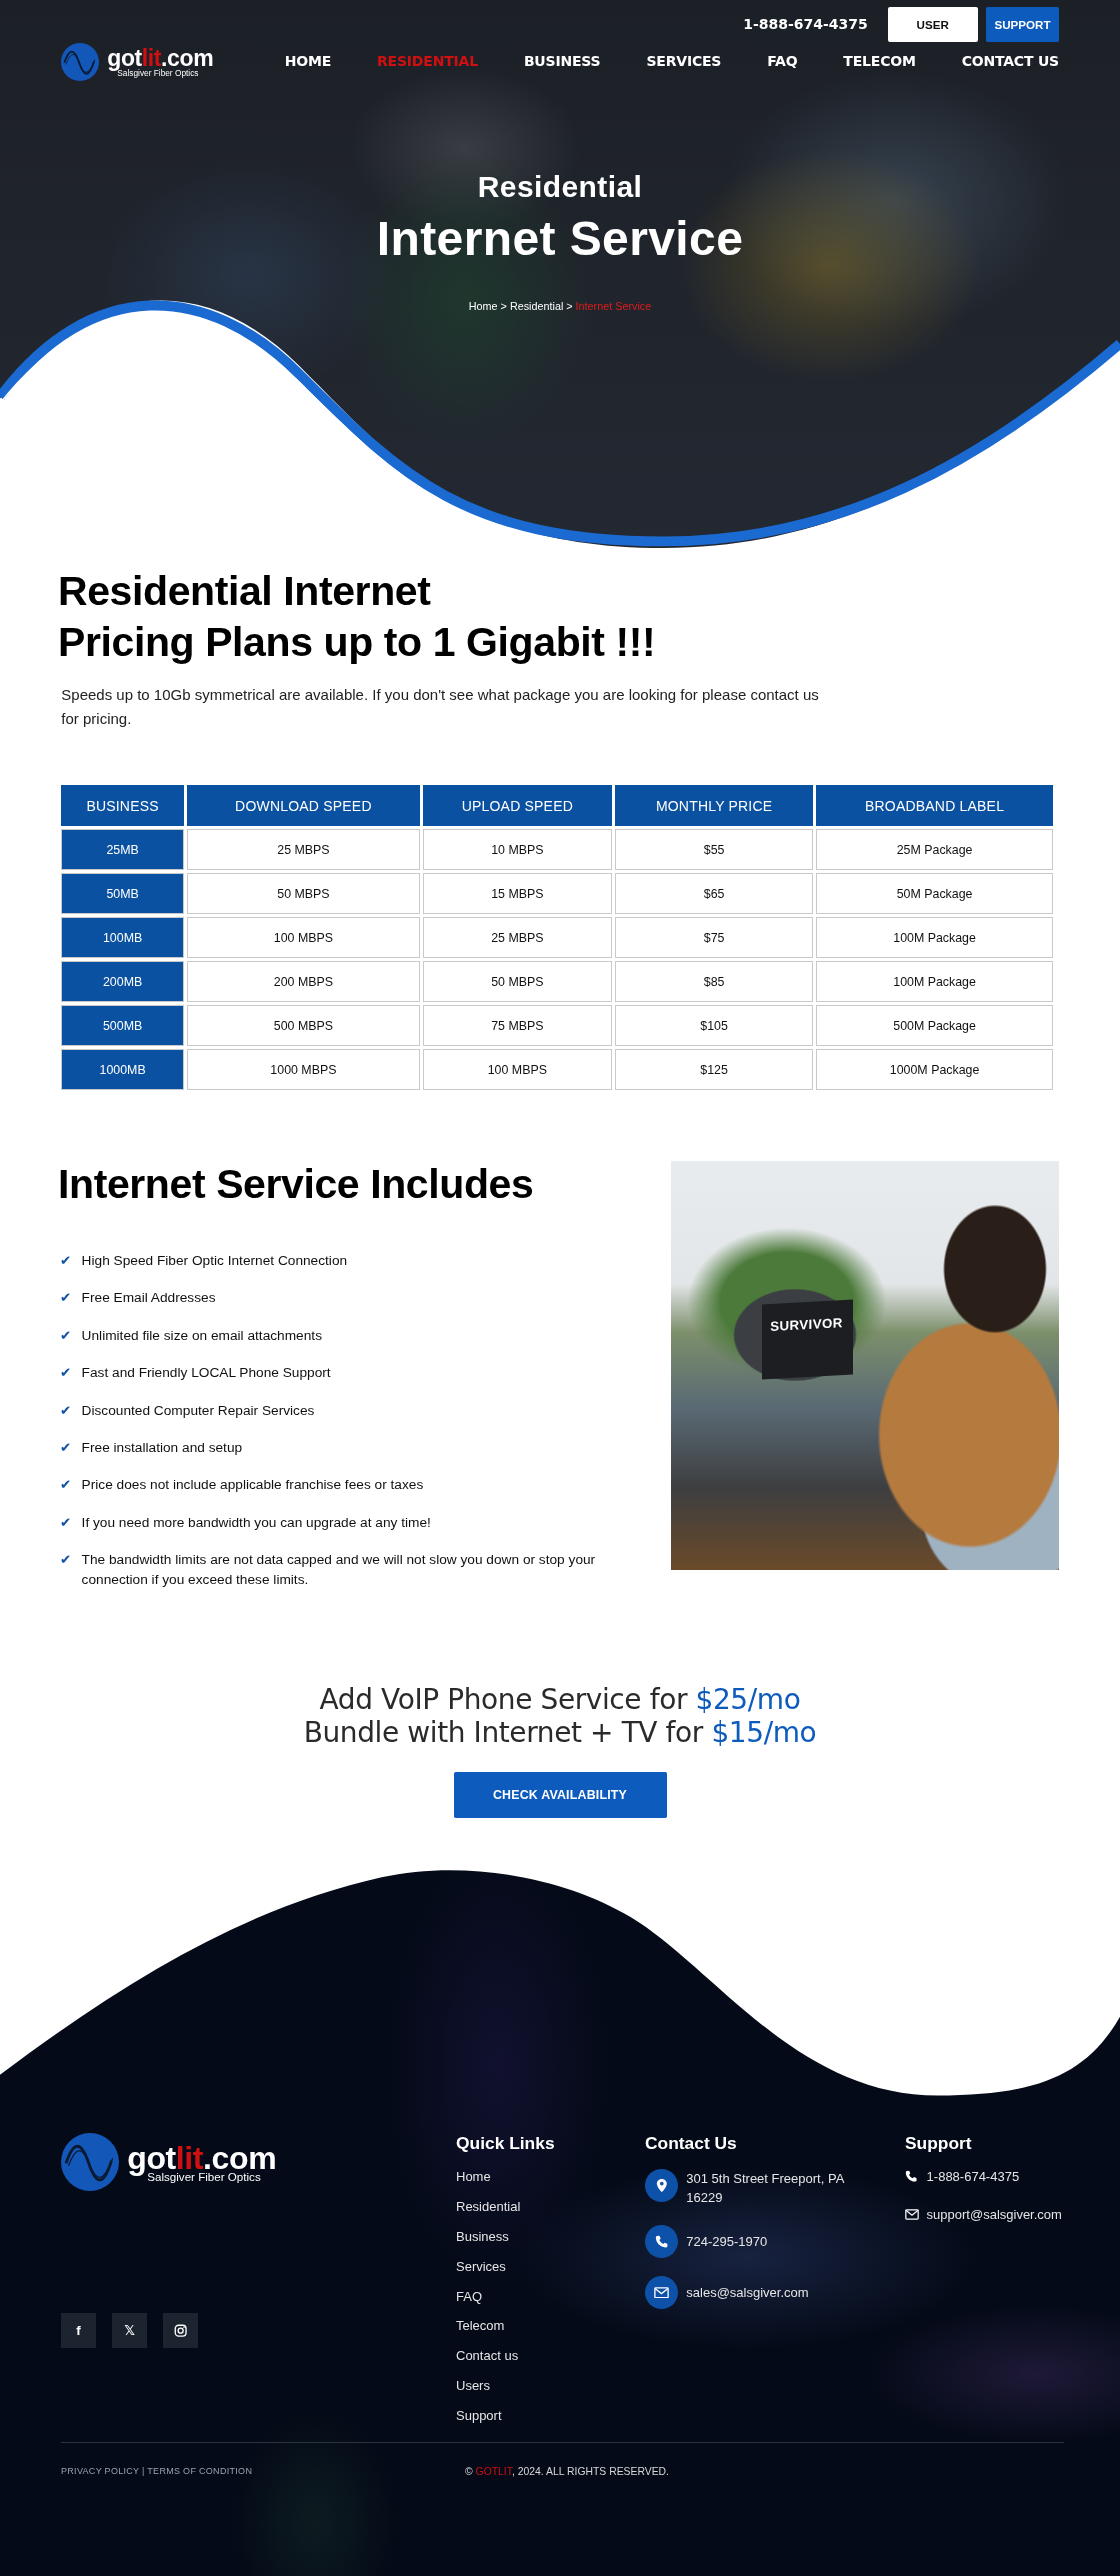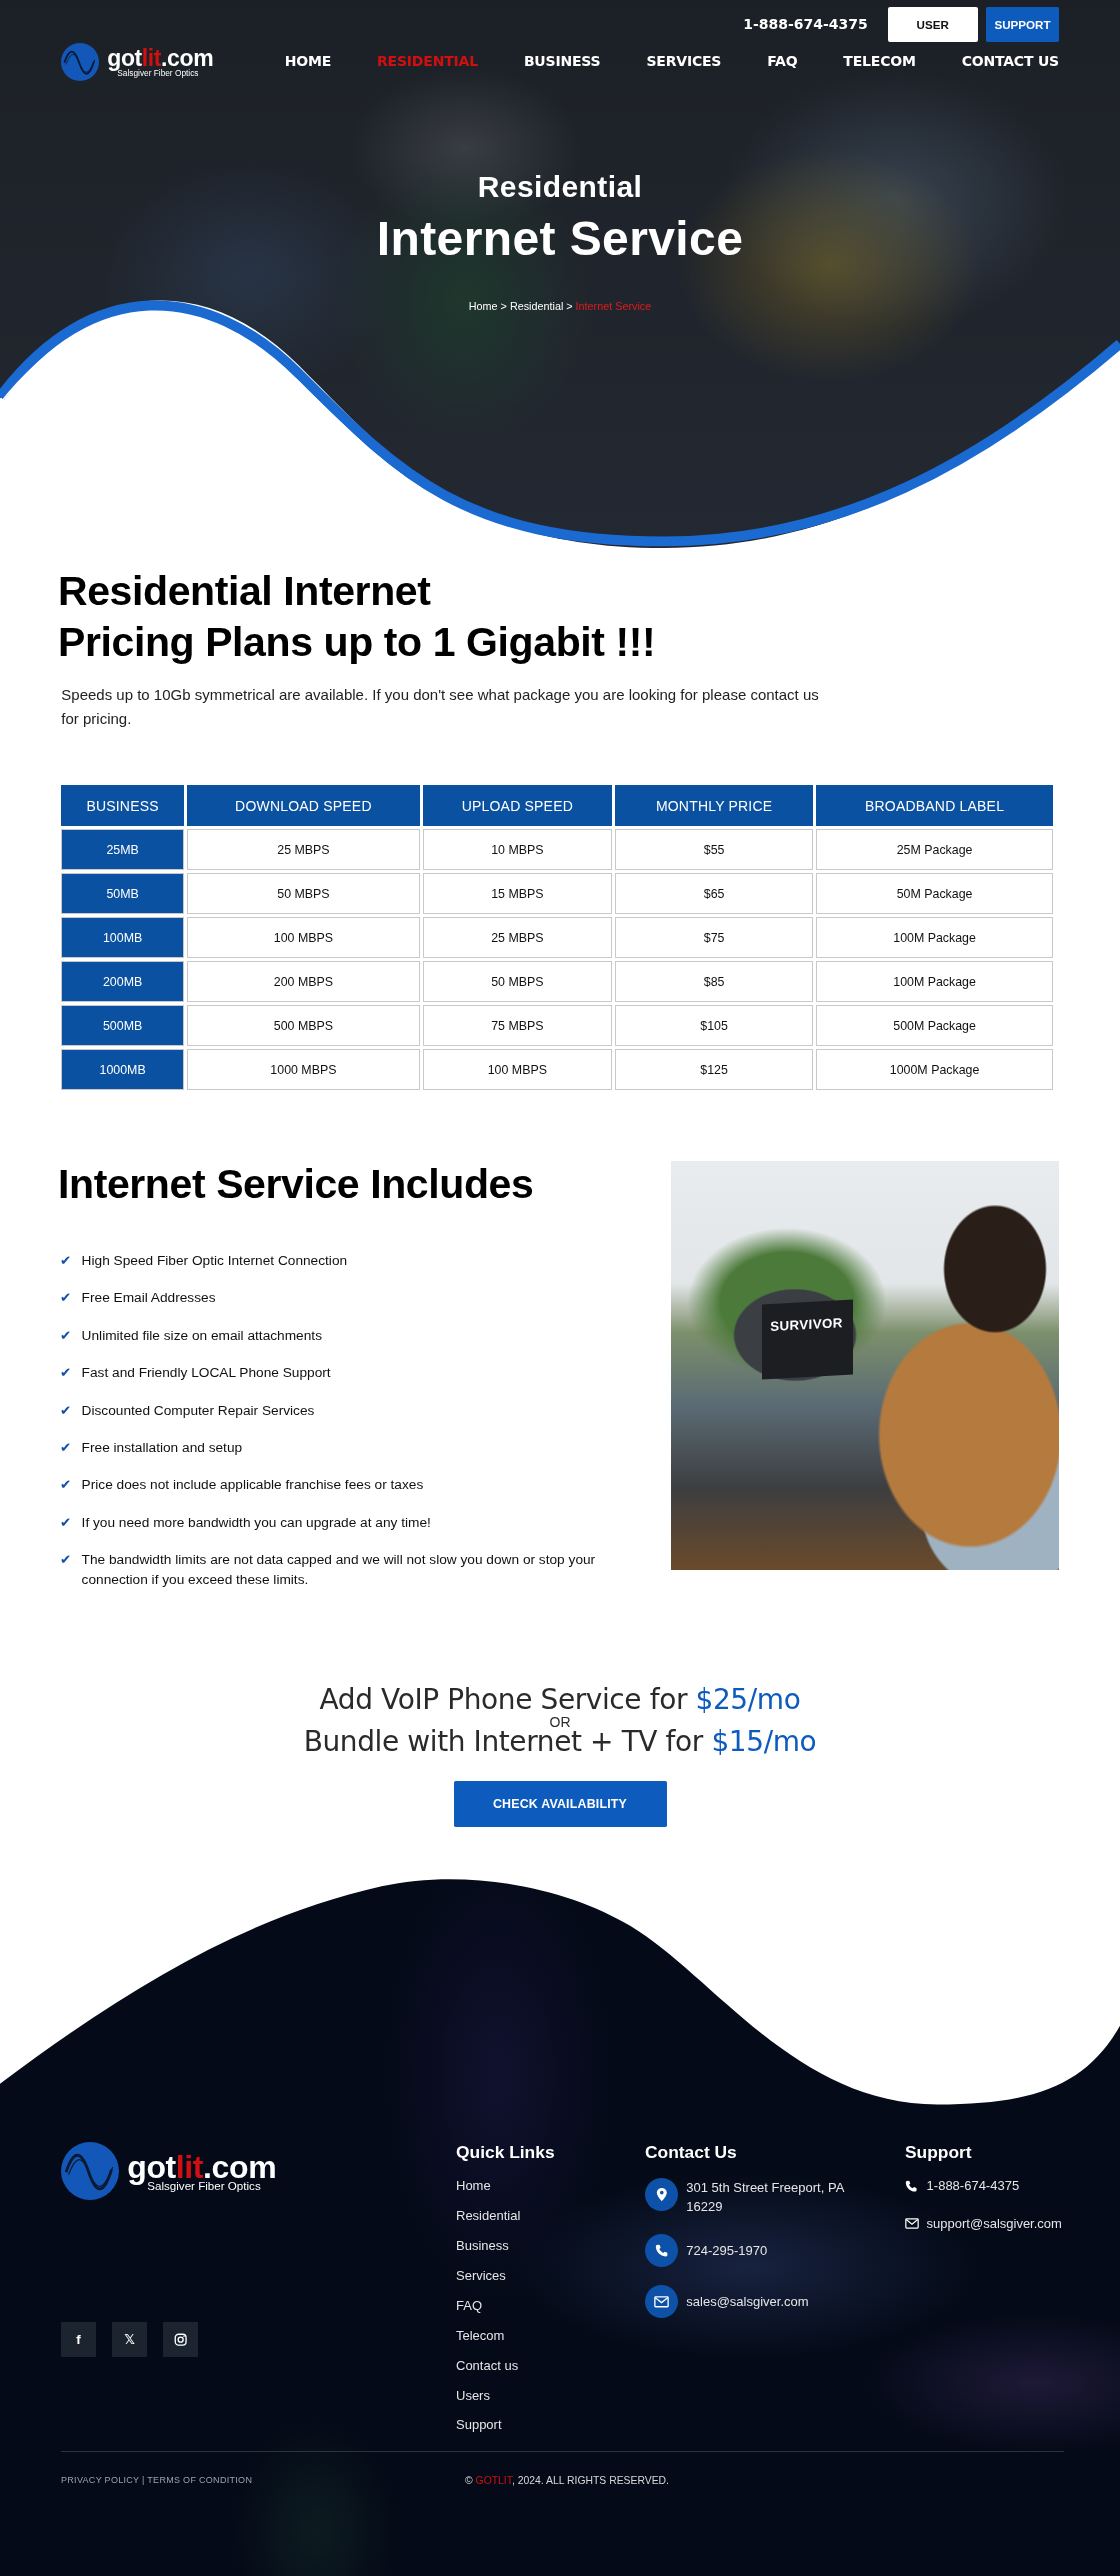--- a/index.html
+++ b/index.html
@@ -278,21 +278,20 @@
   </ul>
   <div class="inc-photo">
     <div class="screen">
         <span>SURVIVOR</span>
       </div>
   </div>
 </section>
 
 <section class="cta">
   <div class="line1"><span>Add VoIP Phone Service for </span><span class="price">$25/mo</span></div>
-  <div class="line2">OR</div>
   <div class="line3"><span>Bundle with Internet + TV for </span><span class="price">$15/mo</span></div>
   <a class="check-btn">CHECK AVAILABILITY</a>
 </section>
 
 <footer class="footer">
   <div class="footer-bg"></div>
   <svg class="footer-wave" viewBox="0 0 1350 300" preserveAspectRatio="none">
     <path d="M0,0 L1350,0 L1350,190 C1310,260 1250,285 1130,285 C960,285 860,130 760,70 C680,22 560,0 460,22 C300,58 160,140 0,260 Z" fill="#ffffff"></path>
   </svg>
 

